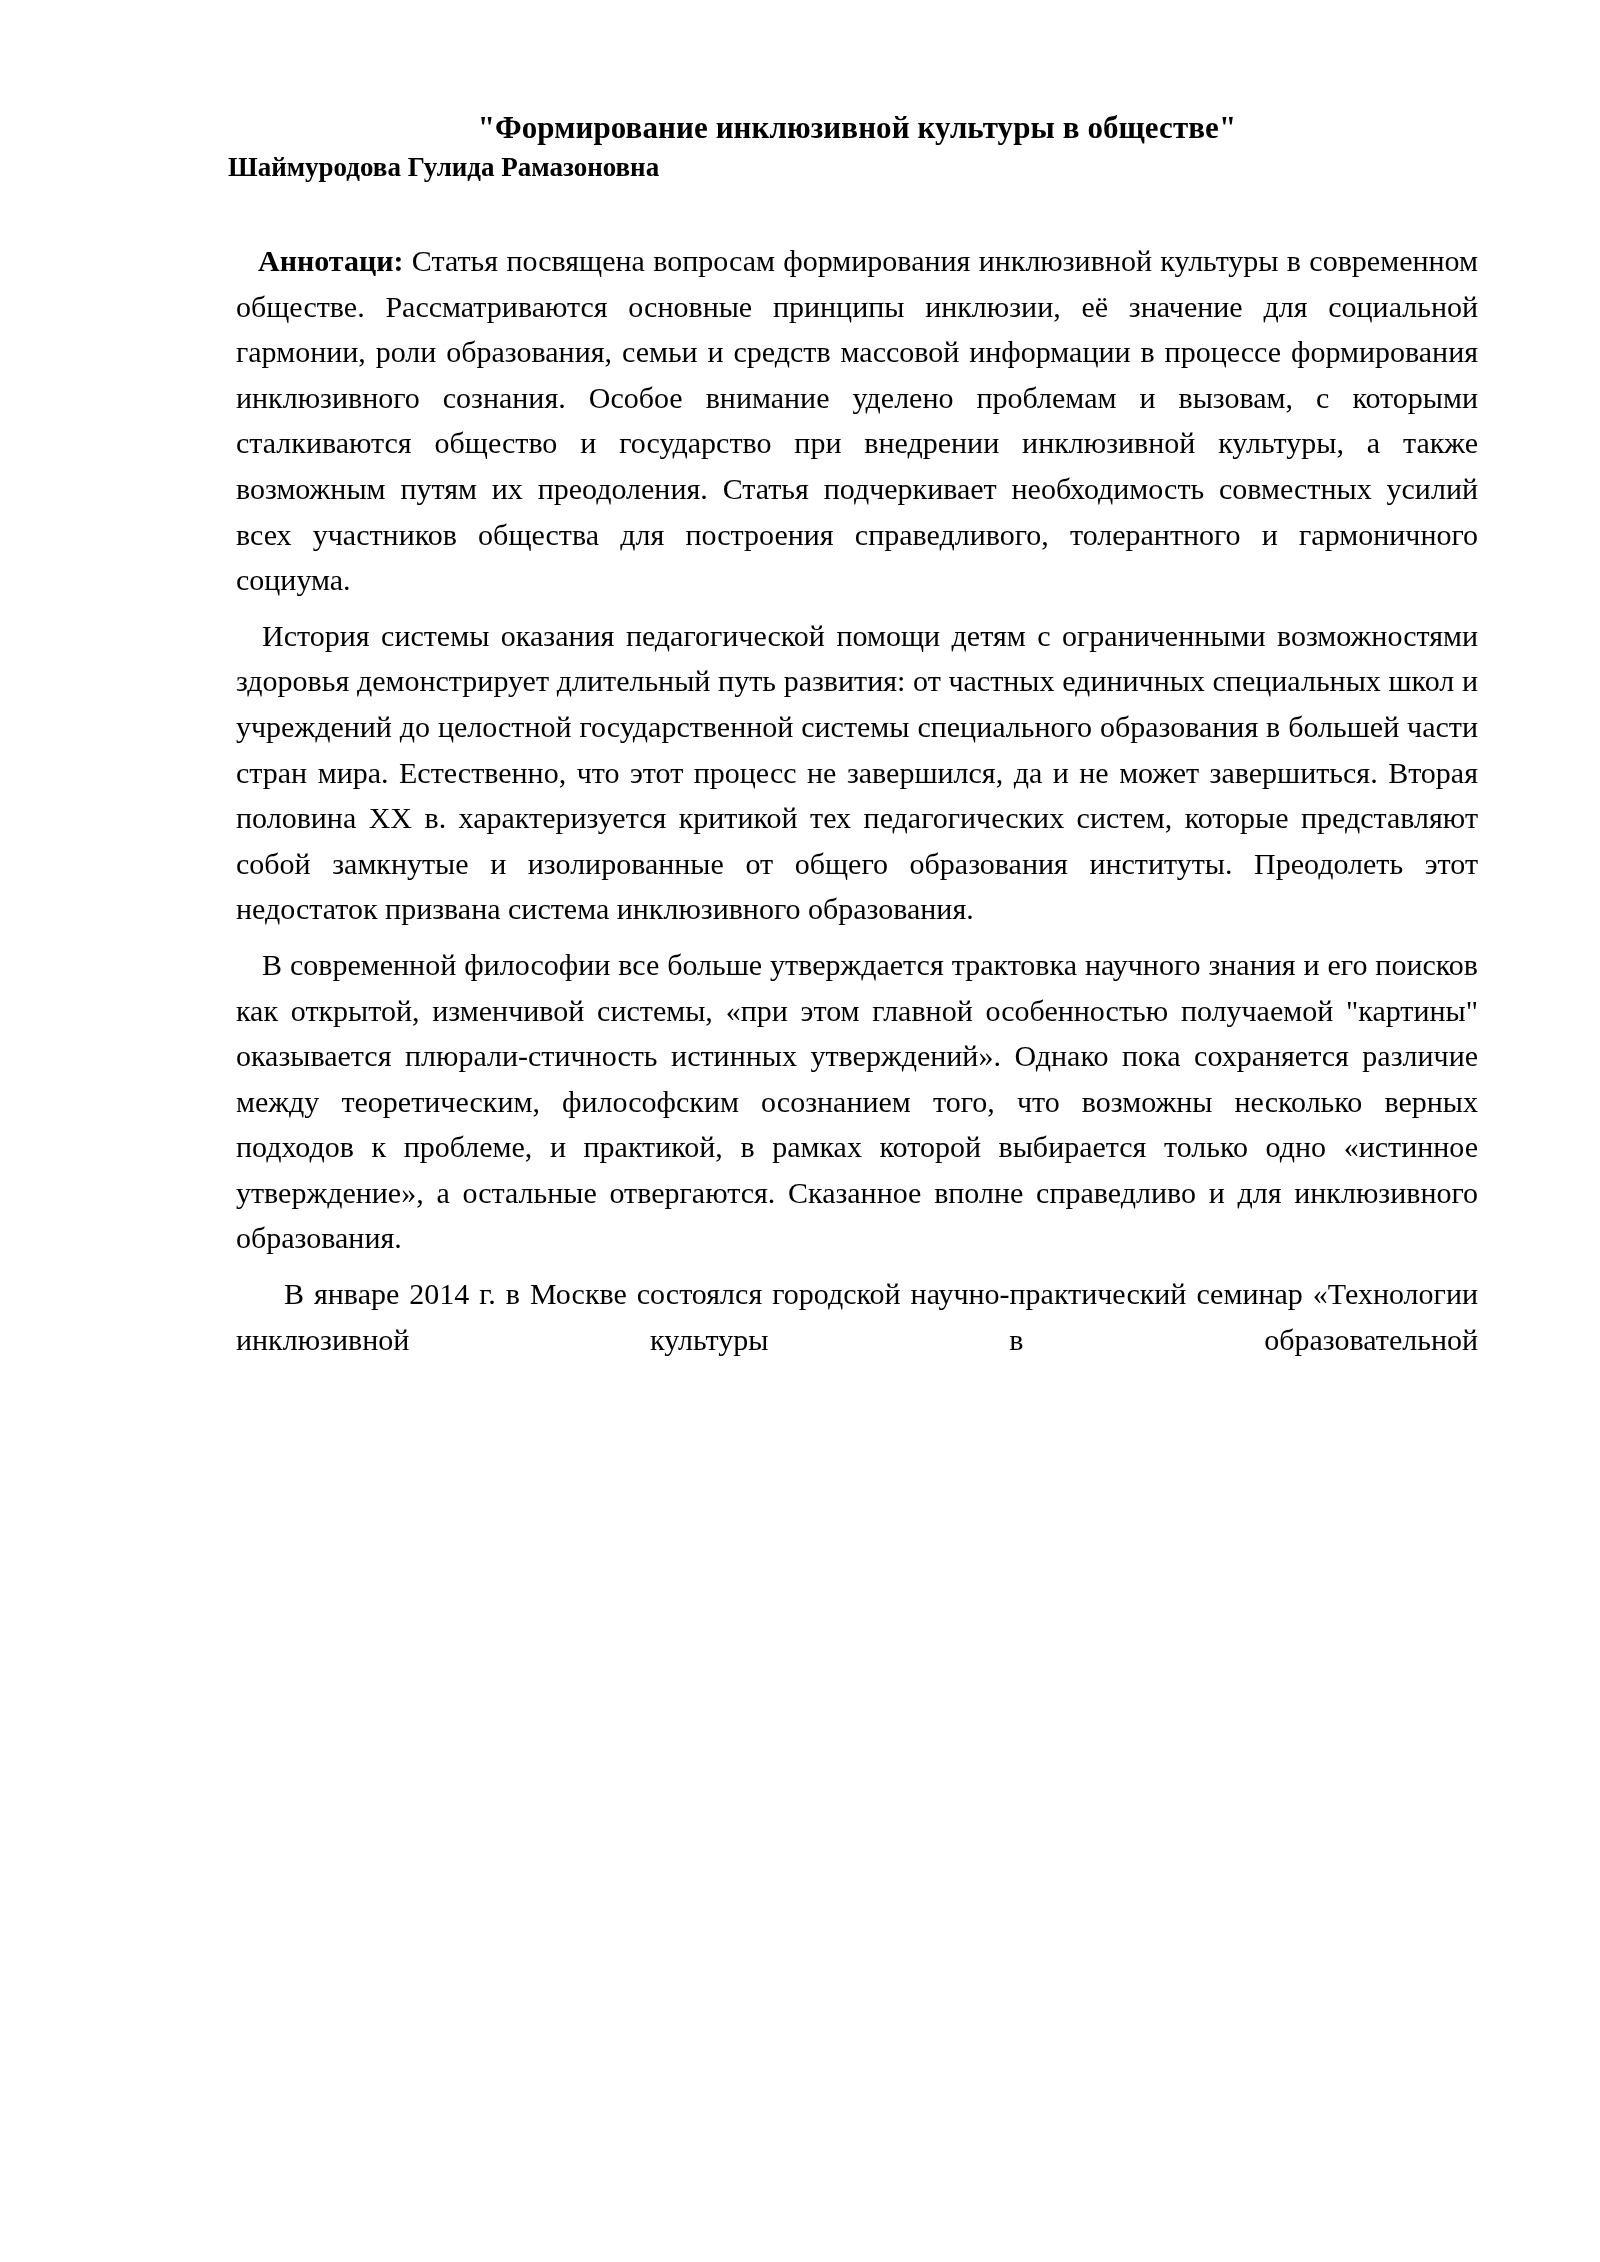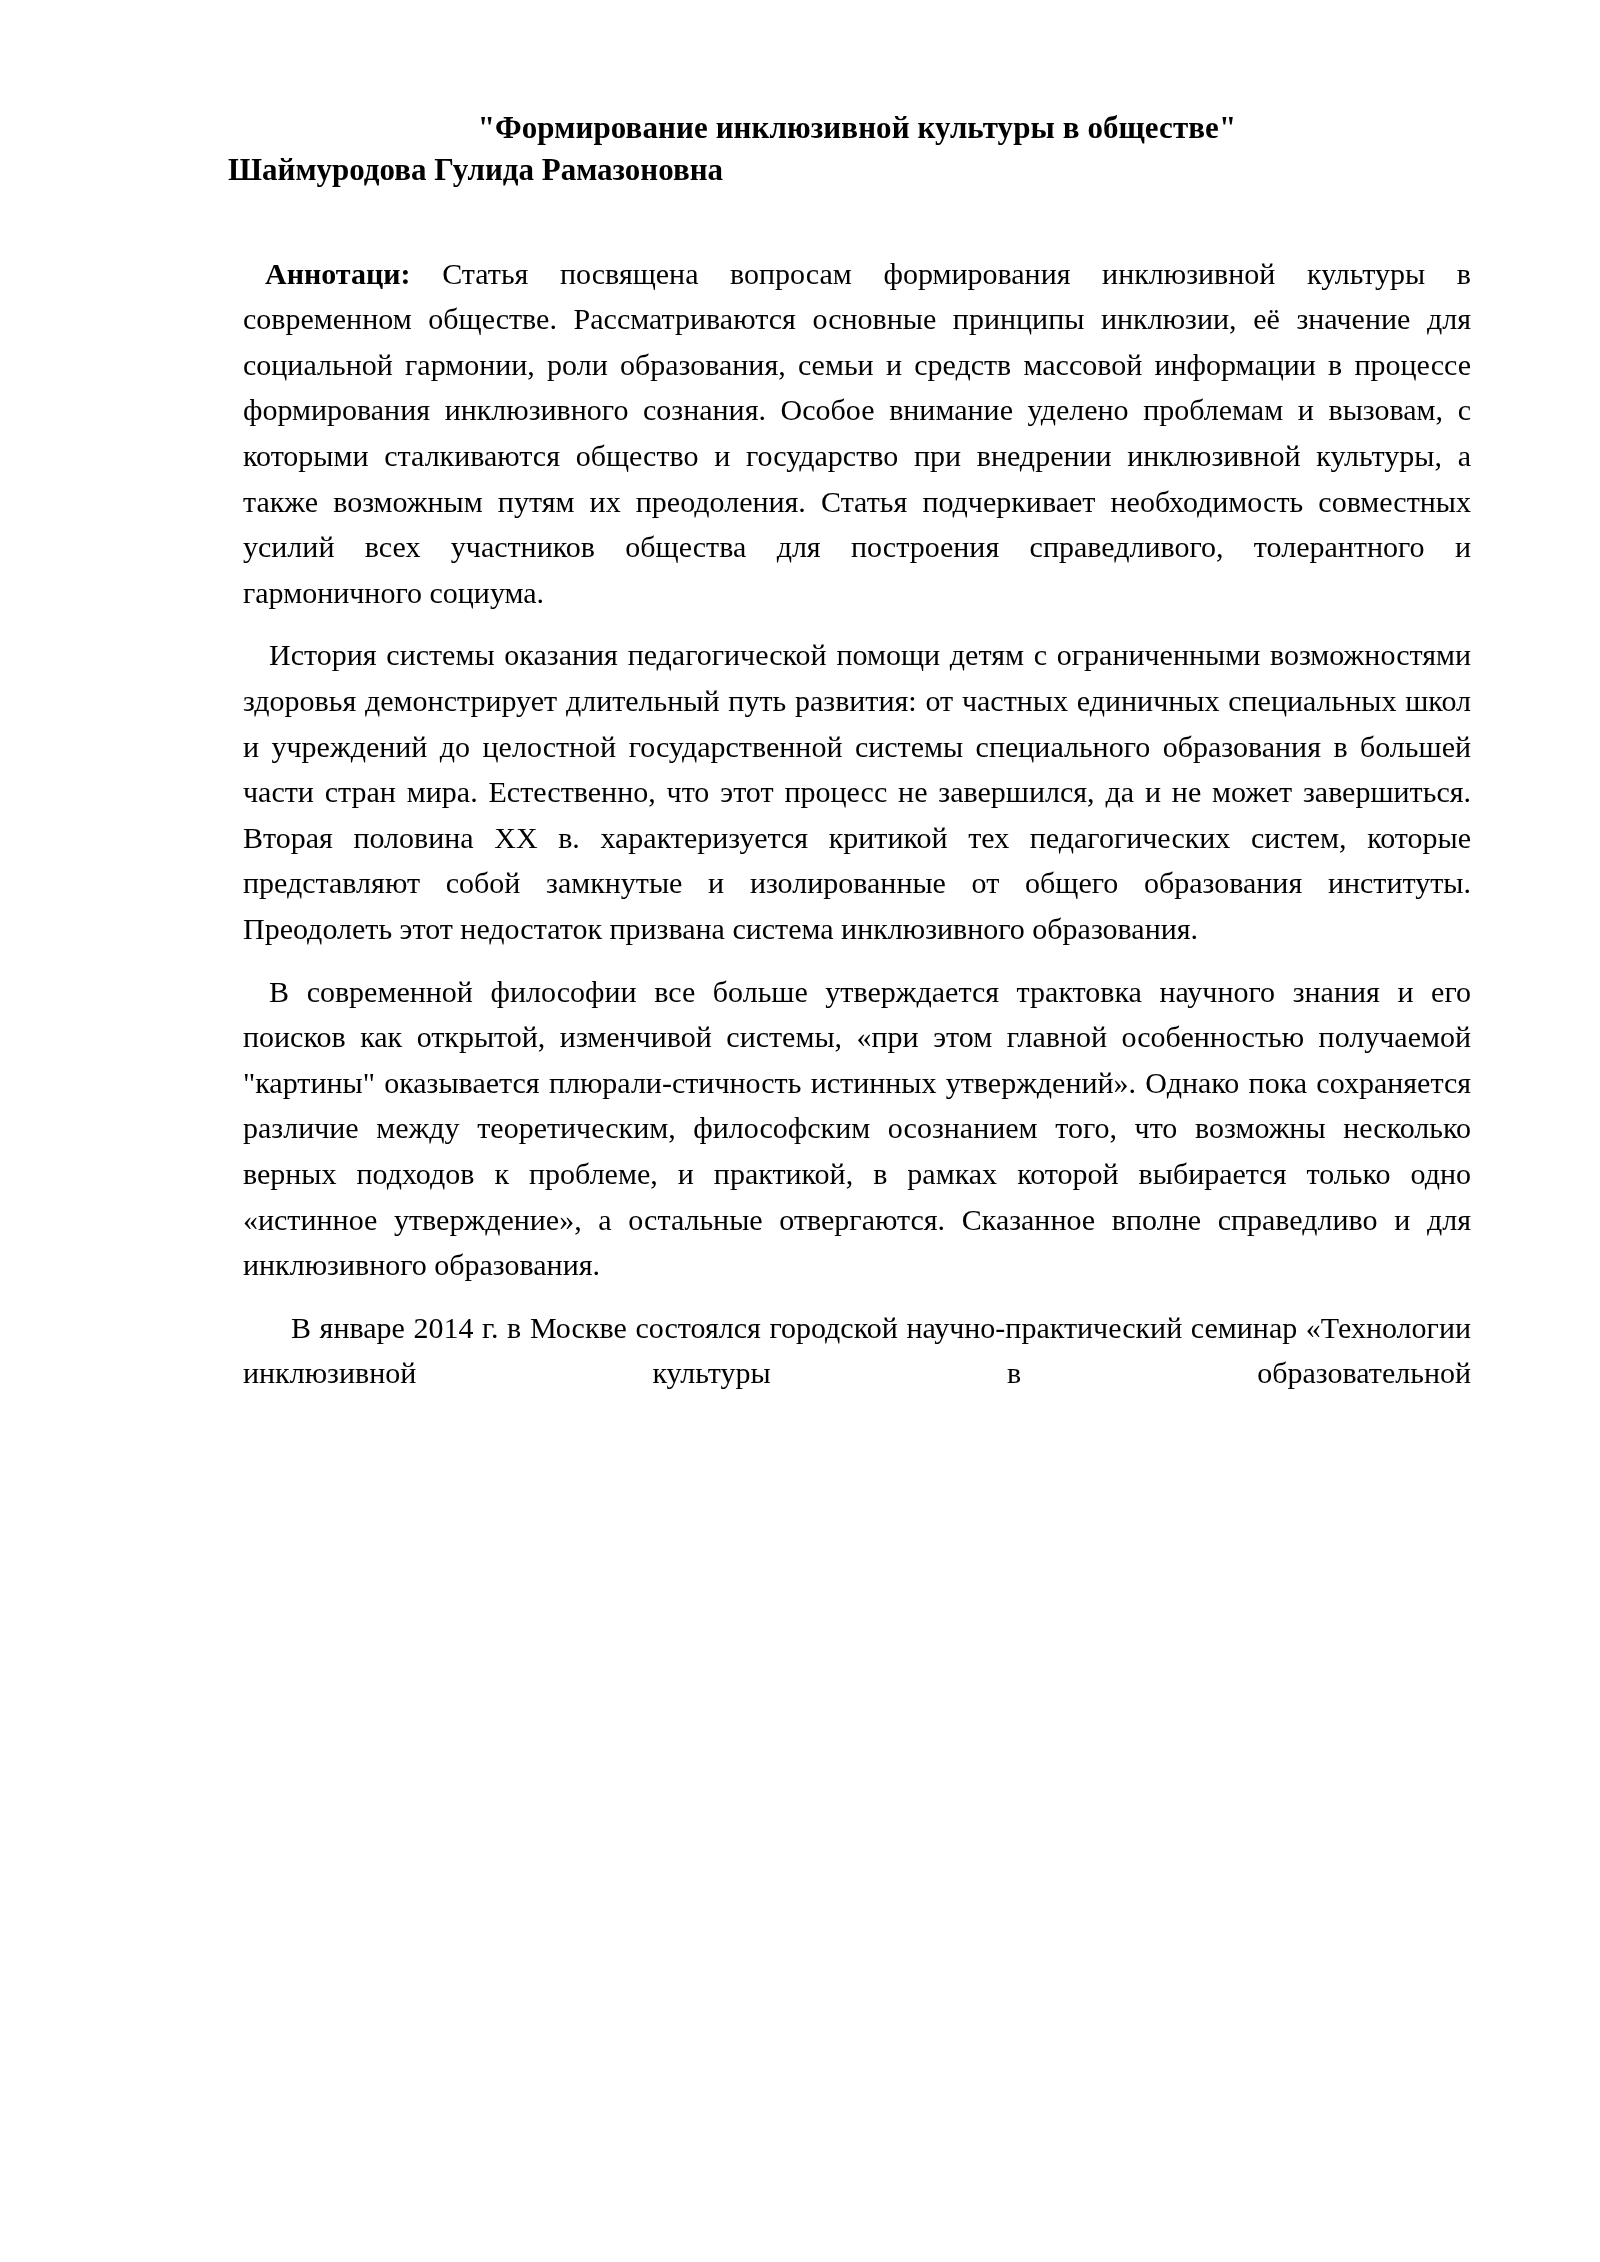--- a/index.html
+++ b/index.html
@@ -44,35 +44,35 @@
     padding-top: 47px;
     font-size: 31px;
     font-weight: bold;
     line-height: 1.42;
     text-align: justify;
     text-justify: inter-word;
     text-indent: 18px;
   }
   .affiliation-line2 {
     margin: 0;
-    font-size: 31px;
+    font-size: 27px;
     font-weight: bold;
     line-height: 1.42;
     text-align: left;
   }
   .affiliation-email {
     margin: 0;
     font-size: 31px;
     font-weight: bold;
     line-height: 1.42;
     text-align: left;
   }
   
   .para {
-    margin: 15px;
+    margin: 8px;
     font-size: 30px;
     line-height: 1.52;
     text-align: justify;
     text-justify: inter-word;
     hyphens: none;
   }
   .para.justify-force {
     text-align-last: justify;
   }
   .para.last-left {

